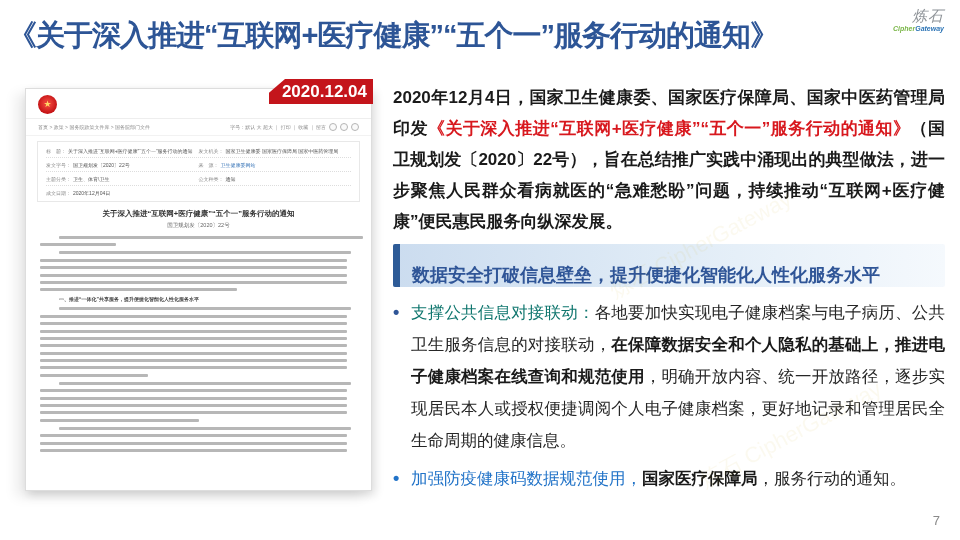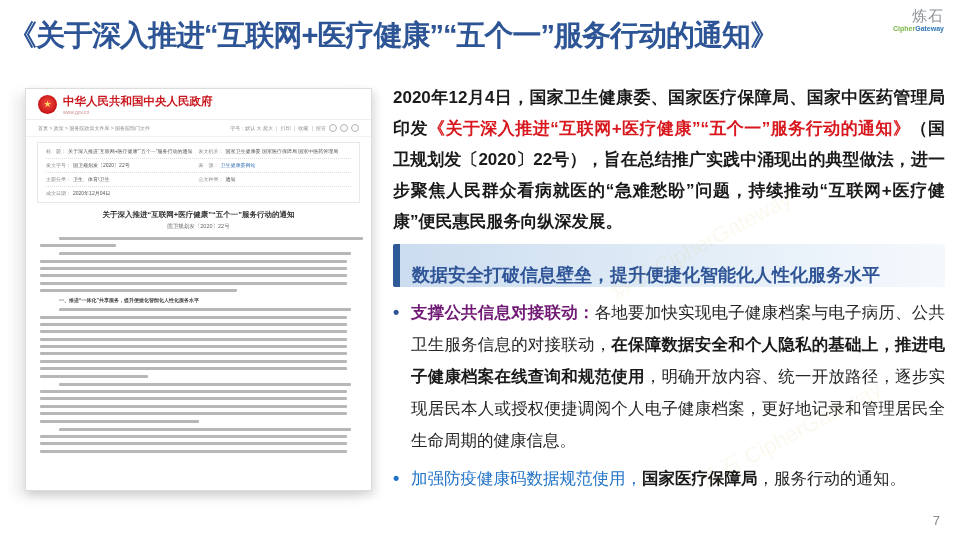--- a/index.html
+++ b/index.html
@@ -5,21 +5,21 @@
   * { margin:0; padding:0; box-sizing:border-box; }
   html,body { width:960px; height:540px; }
   body { font-family:"Liberation Sans","DejaVu Sans",sans-serif; background:#fff; overflow:hidden; }
   .slide { position:relative; width:960px; height:540px; background:#fff; overflow:hidden; }
 
   
   .slide-title { position:absolute; left:8px; top:16px; width:860px;
     font-size:29px; font-weight:700; color:#2d5596; letter-spacing:-1px; }
 
   
-  .logo { position:absolute; right:16px; top:8px; text-align:right; line-height:1.1; }
+  .logo { position:absolute; right:16px; top:8px; text-align:right; line-height:1.1;font-style:italic; }
   .logo .cn { font-size:15px; color:#8e9398; letter-spacing:1px; }
   .logo .en { font-size:7px; font-weight:700; }
   .logo .en .g { color:#7ab648; }
   .logo .en .b { color:#2e75b6; }
 
   
   .badge { position:absolute; left:269px; top:79px; width:104px; height:25px;
     background:#c4151b; clip-path:polygon(16px 0, 100% 0, 100% 100%, 0 100%, 0 55%);
     color:#fff; font-size:17px; font-weight:700; text-align:right;
     line-height:25px; padding-right:6px; z-index:5; }
@@ -56,21 +56,21 @@
   .blur-line.first { margin-left:6%; }
   .doc-heading { font-size:5px; font-weight:700; color:#444; margin:2px 0 5px 6%; }
 
   
   .intro { position:absolute; left:393px; top:82px; width:552px;
     font-size:17px; line-height:31px; text-align:justify; }
   .seg-black { font-weight:700; color:#1a1a1a; }
   .seg-red { font-weight:700; color:#d8181e; }
   .seg-bold { font-weight:700; color:#1a1a1a; }
   .seg-regular { font-weight:400; color:#262626; }
-  .seg-blue-bold { font-weight:700; color:#701a75; }
+  .seg-blue-bold { font-weight:400; color:#0f766e; }
   .seg-bright-blue-bold { font-weight:400; color:#2173c8; }
 
   .banner { position:absolute; left:393px; top:244px; width:552px; height:43px;
     display:flex; align-items:flex-end;
     background:linear-gradient(90deg,#cbdcef 0%, #e2edf7 55%, #f5f9fd 100%);
     border-radius:2px; }
   .banner-bar { width:7px; height:43px; background:#2e5b97; border-radius:2px 0 0 2px; flex:0 0 auto; }
   .banner-text { padding-left:12px; font-size:18px; font-weight:700; color:#2f5597; }
 
   .bullets { position:absolute; left:393px; top:296px; width:552px; }
@@ -90,28 +90,25 @@
 
 <div class="slide">
 
   <div class="slide-title">《关于深入推进“互联网+医疗健康”“五个一”服务行动的通知》</div>
 
   <div class="logo">
     <div class="cn">炼石</div>
     <div class="en"><span class="g">Cipher</span><span class="b">Gateway</span></div>
   </div>
 
+  <div class="badge">2020.12.04</div>
 
   <div class="doc">
     <div class="doc-header">
       <div class="emblem">★</div>
-      <div>
-        <div class="site-name">中华人民共和国中央人民政府</div>
-        <div class="site-url">www.gov.cn</div>
-      </div>
     </div>
     <div class="crumb-bar">
       <div class="crumb">首页 &gt; 政策 &gt; 国务院政策文件库 &gt; 国务院部门文件</div>
       <div class="crumb-tools">
         <span class="tools-text">字号：默认 大 超大 ｜ 打印 ｜ 收藏 ｜ 留言</span>
         <span class="circle-ico"></span>
         <span class="circle-ico"></span>
         <span class="circle-ico"></span>
       </div>
     </div>

